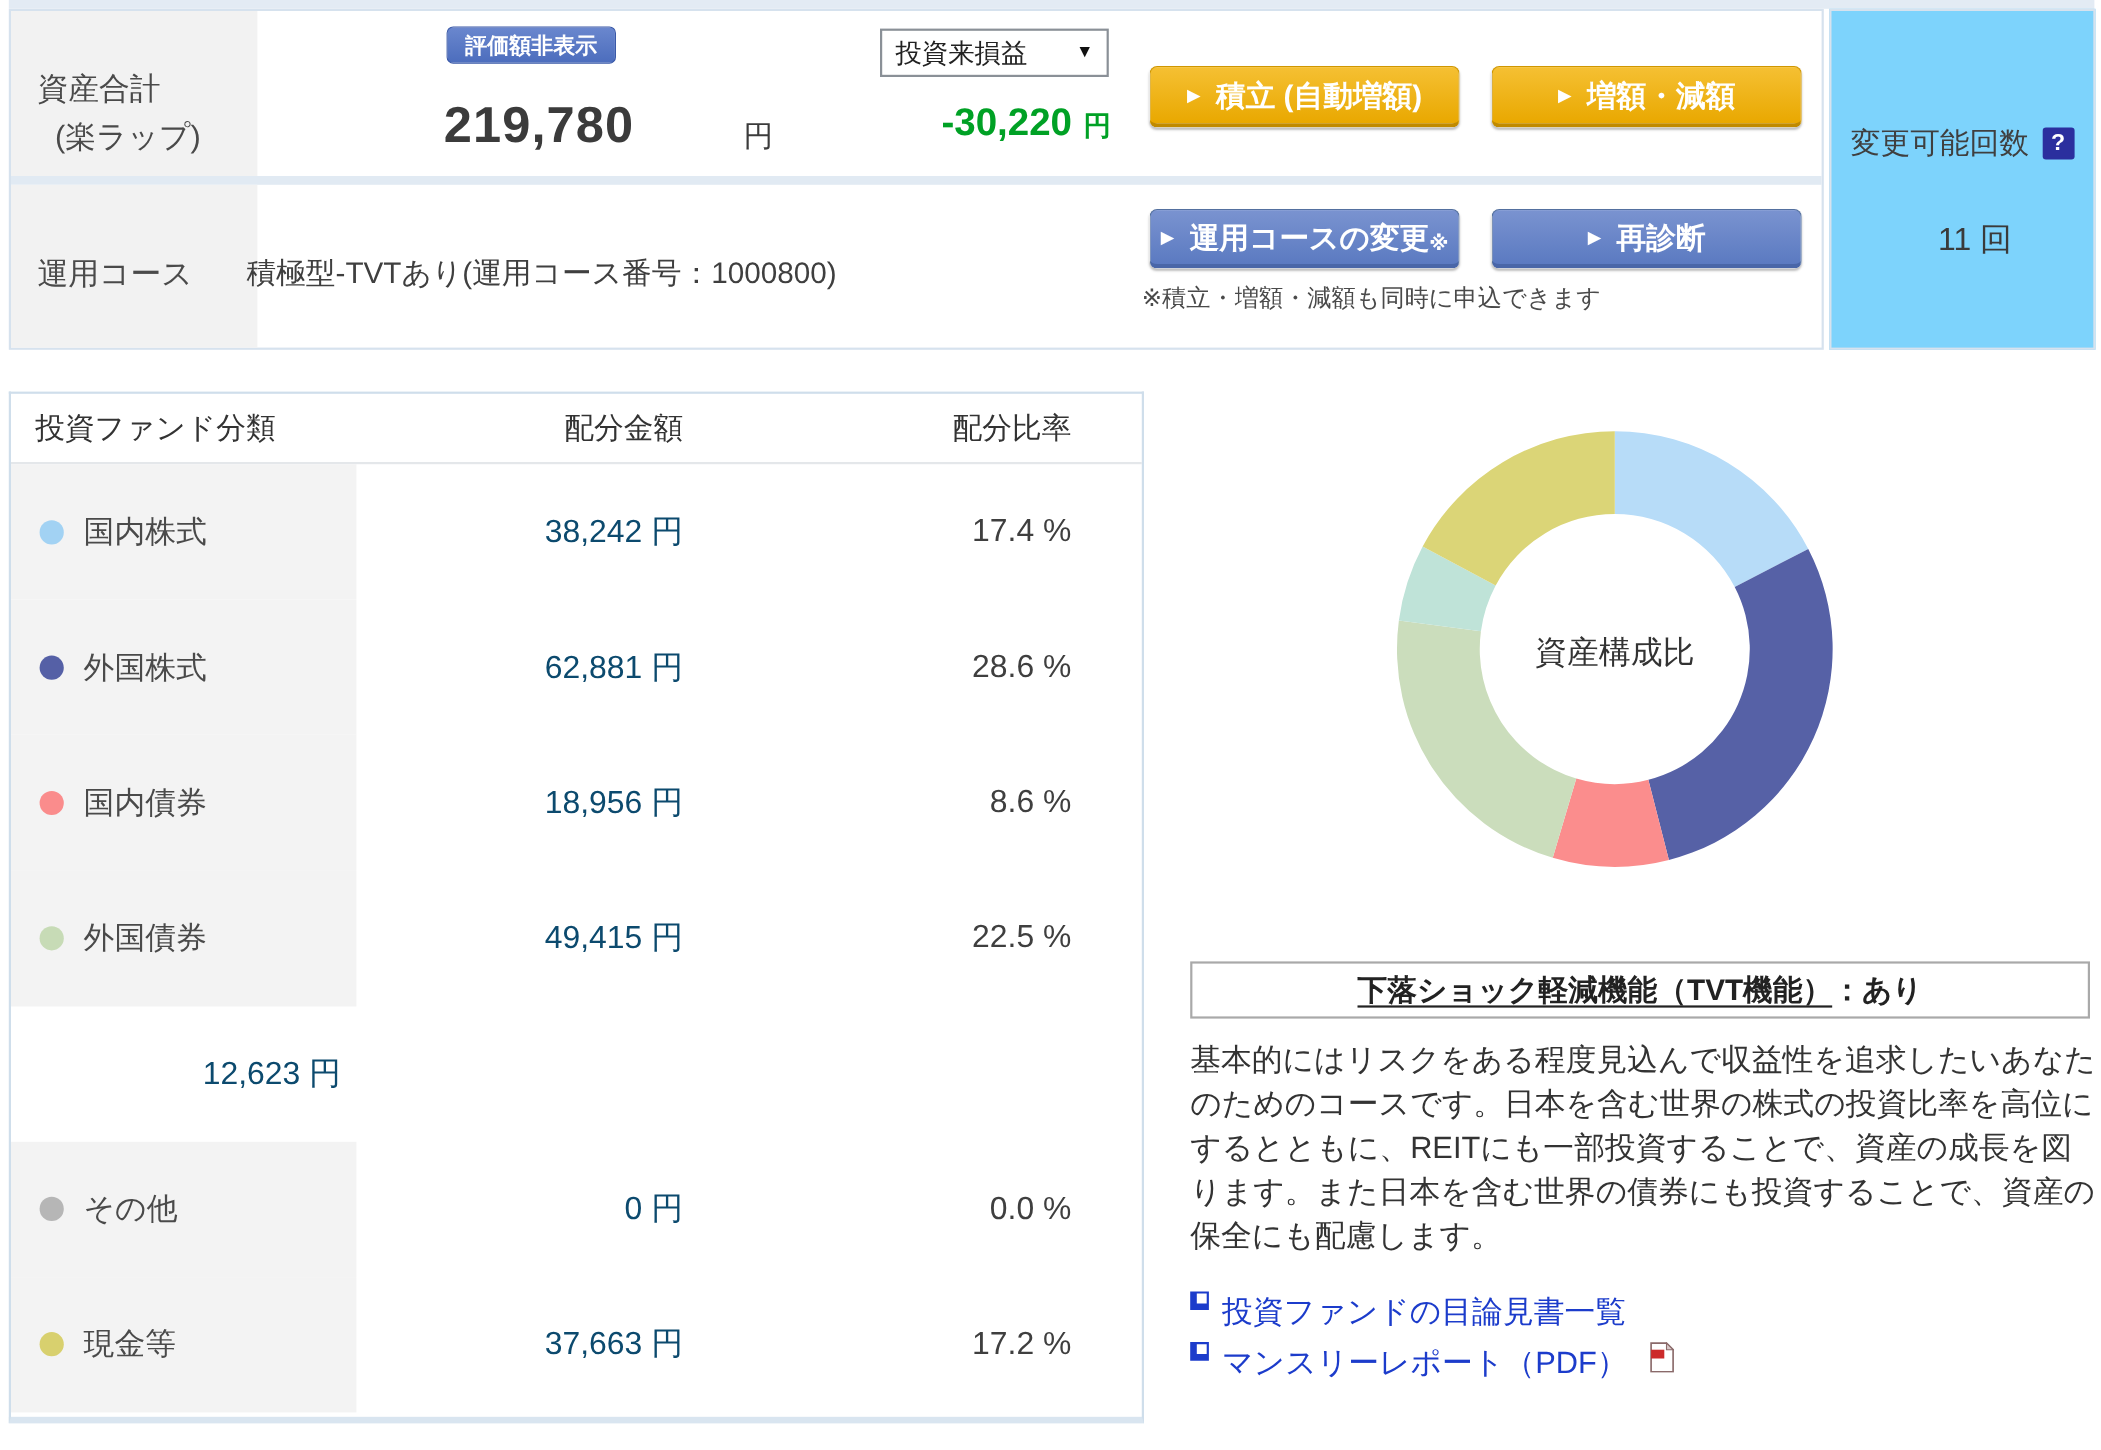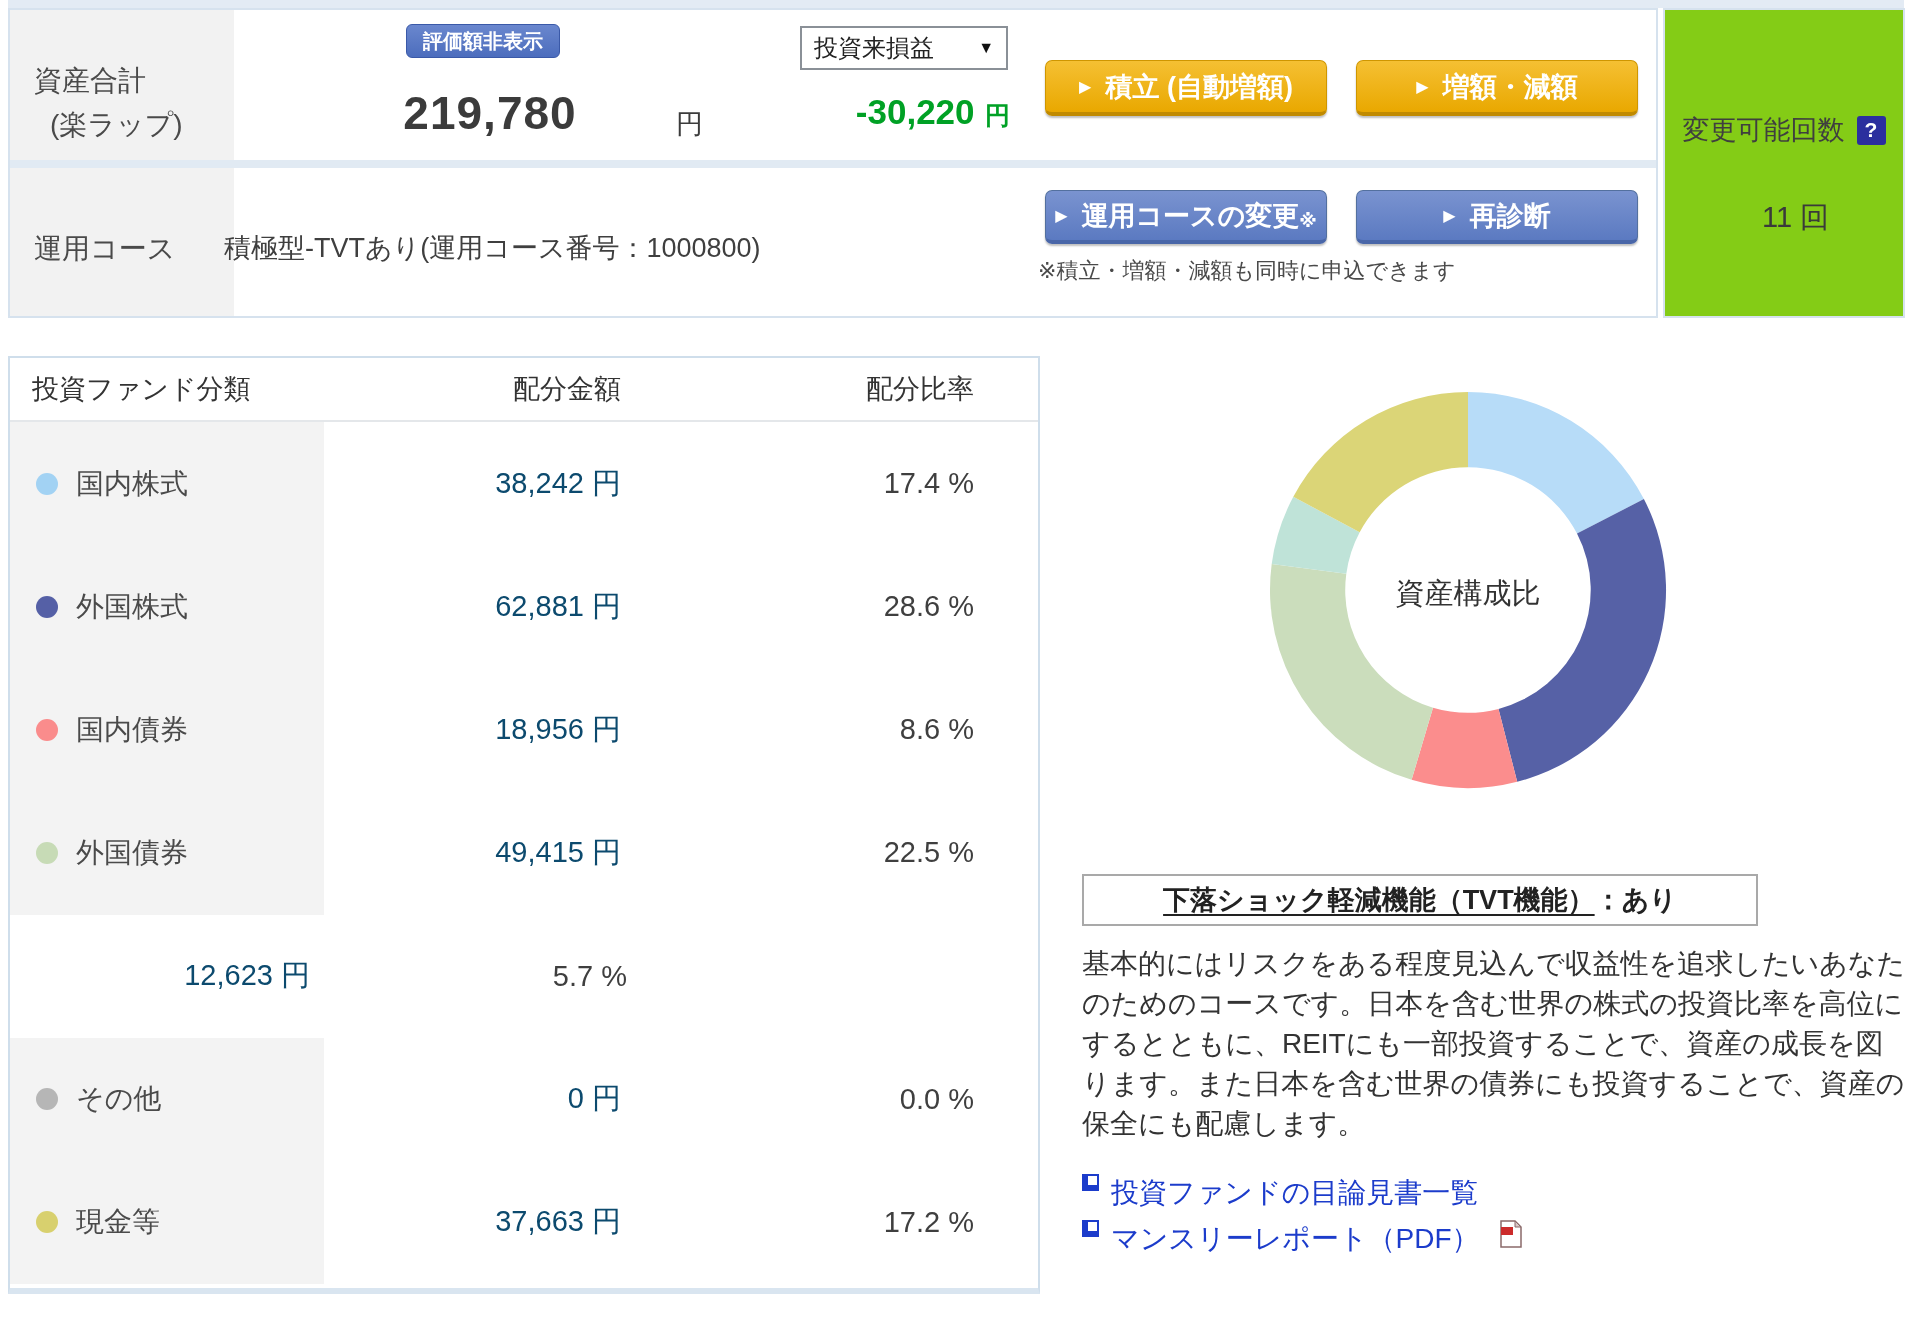--- a/index.html
+++ b/index.html
@@ -44,21 +44,21 @@
                 border-bottom:4px solid #4966a8; }
   #btn-tsumitate { left:1035px; top:50px; width:282px; height:56px; }
   #btn-zougaku   { left:1346px; top:50px; width:282px; height:56px; }
   #btn-course    { left:1035px; top:180px; width:282px; height:54px; }
   #btn-course .kome { font-size:18px; align-self:flex-end; margin-bottom:8px; }
   #btn-saishindan{ left:1346px; top:180px; width:282px; height:54px; }
   #course-text { position:absolute; left:214px; top:220px; font-size:27px; color:#3f3f3f; }
   #apply-note { position:absolute; left:1028px; top:246px; font-size:22px; color:#4a4a4a; }
 
   
-  #change-panel { left:1663px; top:8px; width:242px; height:310px; background:#84cc16;
+  #change-panel { left:1663px; top:8px; width:242px; height:310px; background:#7dd3fc;
                   border:2px solid #d6e2ee; }
   #change-label-row { position:absolute; left:0; top:102px; width:100%;
                       display:flex; align-items:center; justify-content:center; gap:12px; }
   #change-label { font-size:27px; color:#3f3f3f; }
   #help-icon { width:29px; height:29px; background:#2b2f9e; color:#fff; font-size:21px;
                font-weight:bold; display:flex; align-items:center; justify-content:center;
                border-radius:3px; cursor:pointer; }
   #change-count { position:absolute; left:0; top:188px; width:100%; text-align:center;
                   font-size:29px; color:#3a3a3a;padding-left:23px; }
 
@@ -77,21 +77,21 @@
   .alloc-row .cat-label { margin-left:18px; font-size:28px; color:#4a4a4a; }
   .alloc-row .amt { text-align:right; padding-right:14px; font-size:29px; color:#0c4a6e; }
   .alloc-row .pct { text-align:right; padding-right:8px;  font-size:29px; color:#3f3f3f; }
 
   
   #donut-svg { left:1268px; top:390px; width:400px; height:400px; }
   #donut-title { left:1343px; top:574px; width:250px; text-align:center;
                  font-size:29px; color:#333; }
 
   
-  #tvt-box { left:1082px; top:874px; width:676px; height:52px; background:#fff;
+  #tvt-box { left:1082px; top:874px; width:818px; height:52px; background:#fff;
              border:2px solid #a9a9a9; display:flex; align-items:center; justify-content:center;
              font-size:27px; font-weight:bold; color:#222; }
   #tvt-box .ul { text-decoration:underline; text-underline-offset:5px; }
   #course-desc { left:1082px; top:944px; width:826px; font-size:28px; line-height:40px;
                  color:#333; text-align:left; }
   #links { left:1082px; top:1174px; display:flex; flex-direction:column; gap:8px; }
   .doc-link { display:flex; align-items:flex-start; gap:12px; color:#1c3ccb; font-size:28px; cursor:pointer; }
   .win-icon { width:17px; height:17px; background:#fff; border:2px solid #1c3ccb;
               border-left-width:6px; border-bottom-width:6px; flex:0 0 auto; }
   .pdf-icon { margin-left:8px; flex:0 0 auto; }
@@ -198,21 +198,20 @@
       <span class="dot" style="background: rgb(199, 219, 182);"></span>
       <span class="cat-label">外国債券</span>
     </div>
     <div class="amt">49,415 円</div>
     <div class="pct">22.5 %</div>
     <div></div>
   </div>
 
   <div class="alloc-row">
     <div class="amt">12,623 円</div>
-    <div class="pct">5.7 %</div>
     <div></div>
   </div>
 
   <div class="alloc-row">
     <div class="cat">
       <span class="dot" style="background: rgb(182, 182, 182);"></span>
       <span class="cat-label">その他</span>
     </div>
     <div class="amt">0 円</div>
     <div class="pct">0.0 %</div>

